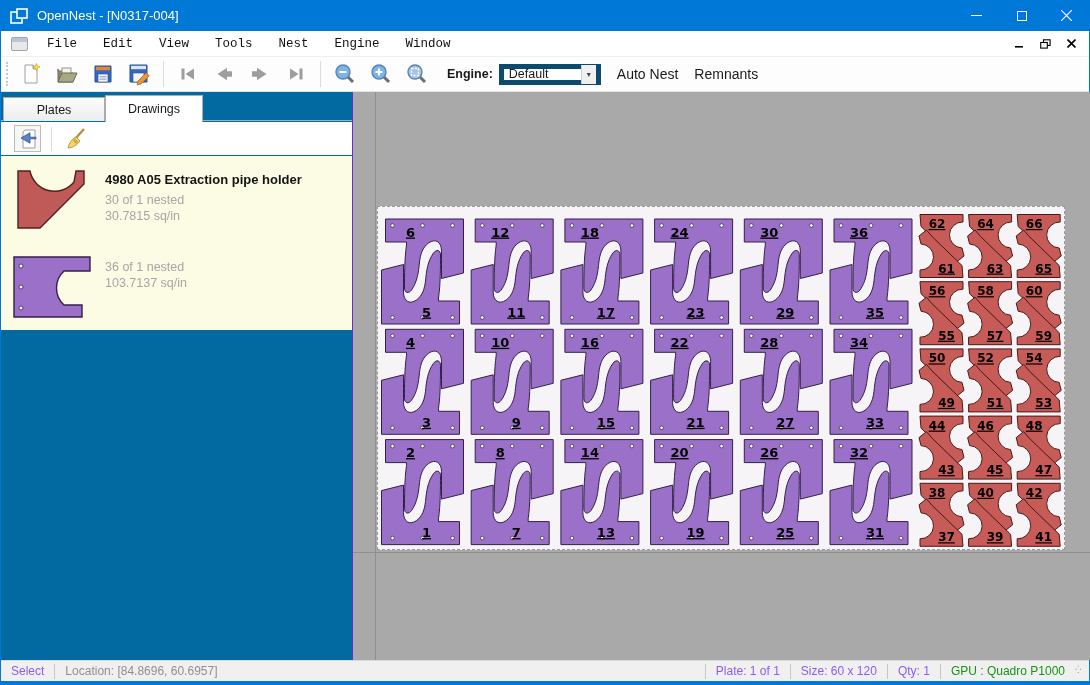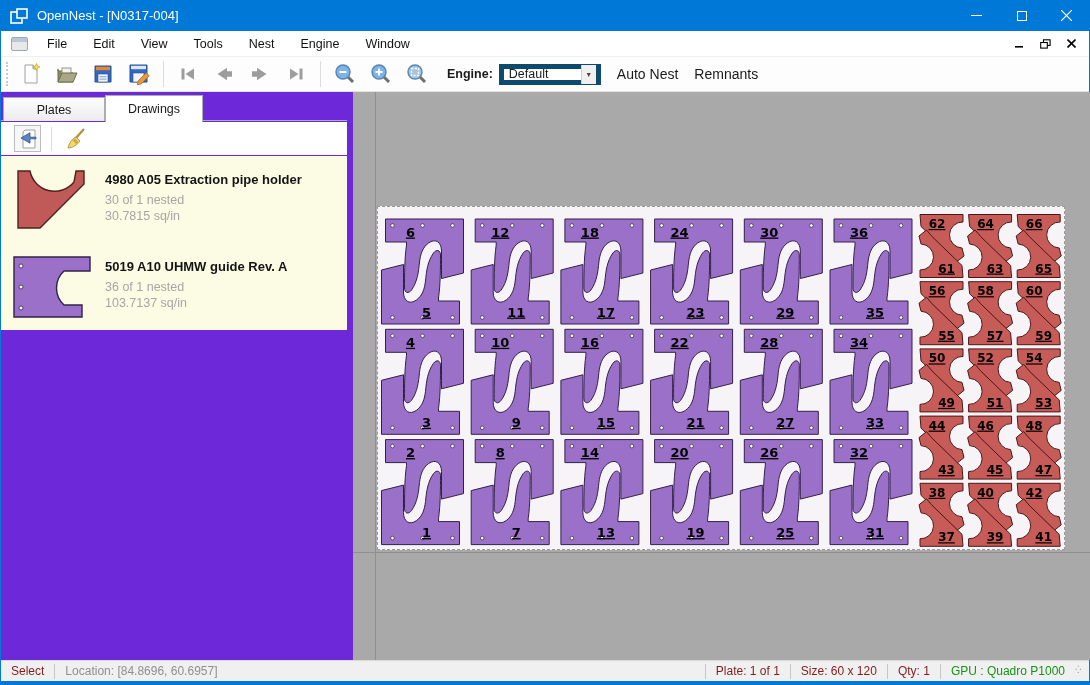--- a/index.html
+++ b/index.html
@@ -8,40 +8,40 @@
   .window { position:relative; width:1090px; height:685px; border-left:1px solid #0078d7; border-right:1px solid #0078d7; background:#fff; }
 
   
   .titlebar { position:absolute; left:0; top:0; width:100%; height:31px; background:#0078d7; display:flex; align-items:center; }
   .titlebar .app-icon { margin-left:9px; width:18px; height:16px; }
   .titlebar .title { color:#fff; font-size:13px; margin-left:9px; flex:1; }
   .win-btns { display:flex; height:31px; }
   .win-btn { width:45px; height:31px; display:flex; align-items:center; justify-content:center; }
 
   
-  .menubar { position:absolute; left:0; top:31px; width:100%; height:26px; background:#fff; display:flex; align-items:center; border-bottom:1px solid #f0f0f0; }
+  .menubar { position:absolute; left:0; top:31px; width:100%; height:26px; background:#fff; display:flex; align-items:center; border-bottom:1px solid #f0f0f0;font-family:Liberation Mono, monospace; }
   .mdi-doc-icon { width:17px; height:14px; margin-left:10px; background:#e8e8e8; border:1px solid #9aa7b5; border-radius:2px; position:relative; }
   .mdi-doc-icon::before { content:""; position:absolute; left:0; top:0; right:0; height:4px; background:#b9c6d4; }
   .menu-item { padding:4px 13px; font-size:12.5px; color:#111; }
   .mdi-btns { margin-left:auto; display:flex; align-items:center; gap:6px; padding-right:8px; }
   .mdi-btn { width:20px; height:18px; display:flex; align-items:center; justify-content:center; color:#000; }
 
   
   .toolbar { position:absolute; left:0; top:57px; width:100%; height:35px; background:#fdfdfd; border-bottom:1px solid #e2e2e2; display:flex; align-items:center; }
   .grip { width:3px; height:24px; margin:0 4px 0 5px; border-left:2px dotted #c9c9c9; }
   .tb-icon { width:26px; height:26px; margin:0 5px; display:flex; align-items:center; justify-content:center; }
   .tb-sep { width:1px; height:26px; background:#dcdcdc; margin:0 6px; }
   .engine-label { font-weight:bold; font-size:12.5px; margin:0 6px 0 12px; }
   .engine-combo { width:102px; height:21px; border:5px solid #0c4a6e; background:#fff; display:flex; align-items:center; }
   .engine-combo .val { flex:1; padding-left:5px; font-size:12.5px; }
   .engine-combo .arrow { width:15px; height:19px; background:#f0f0f0; border-left:1px solid #d0d0d0; display:flex; align-items:center; justify-content:center; font-size:8px; color:#444; }
   .tb-textbtn { padding:5px 8px; font-size:14px; }
 
   
-  .left-panel { position:absolute; left:0; top:92px; width:352px; height:568px; background:#6d28d9; border-right:6px solid #6d28d9; }
+  .left-panel { position:absolute; left:0; top:92px; width:352px; height:568px; background:#0369a1; border-right:1px solid #6d28d9; }
   .tabstrip { position:absolute; left:0; top:3px; width:100%; height:26px; }
   .tab { position:absolute; top:2px; height:24px; border:1px solid #acacac; border-bottom:none; background:#f0f0f0; display:flex; align-items:center; justify-content:center; font-size:12.5px; }
   .tab.inactive { left:2px; width:102px; background:linear-gradient(#fdfdfd,#ececec); }
   .tab.active { left:104px; width:98px; top:0; height:27px; background:#fff; z-index:2; }
   .tabstrip .baseline { position:absolute; left:0; bottom:0; width:100%; height:1px; background:#acacac; }
   .tab.active::after { content:""; position:absolute; left:0; bottom:-1px; width:100%; height:1px; background:#fff; }
   .panel-toolbar { position:absolute; left:0; top:30px; width:100%; height:33px; display:flex; align-items:center; background:#fff; }
   .pt-btn { width:27px; height:27px; margin-left:13px; border:1px solid #bcbcbc; background:#f7f7f7; display:flex; align-items:center; justify-content:center; }
   .pt-sep { width:1px; height:24px; background:#dcdcdc; margin:0 10px; }
   .drawing-list { position:absolute; left:0; top:64px; width:100%; }
@@ -53,21 +53,21 @@
 
   
   .canvas { position:absolute; left:352px; top:92px; width:738px; height:568px; background:#a9a9a9; overflow:hidden; }
   .vguide { position:absolute; left:22px; top:0; width:1px; height:100%; background:#8f8f8f; }
   .hguide { position:absolute; left:0; top:460px; width:100%; height:1px; background:#8f8f8f; }
   .plate { position:absolute; left:24px; top:114px; width:688px; height:344px; background:#f6f4f6; border:1px dashed #9a9a9a; }
   .plate svg { position:absolute; left:0; top:0; }
 
   
   .statusbar { position:absolute; left:0; top:660px; width:100%; height:21px; background:#f0f0f0; border-top:1px solid #d8d8d8; display:flex; align-items:center; font-size:12px; }
-  .sb-cell { padding:0 10px; color:#7f1d1d; }
+  .sb-cell { padding:0 10px; color:#8b5cf6; }
   .sb-sep { width:1px; height:15px; background:#c6c6c6; }
   .sb-loc { color:#8f8f8f; }
   .sb-gpu { color:#149414; }
   .sb-spring { flex:1; }
   .sb-grip { width:12px; height:12px; margin-right:2px; color:#9a9a9a; font-size:10px; line-height:10px; }
   .bluestrip { position:absolute; left:0; top:681px; width:100%; height:4px; background:#0078d7; }
 </style>
 </head>
 <body>
 
@@ -257,21 +257,20 @@
       <div class="drawing-item">
         <div class="thumb">
           <svg width="82" height="64" viewBox="0 0 82 64">
             <path d="M2,2 L78,2 L78,16 L52,16 A23,23 0 0 0 52,50 L70,50 L70,62 L2,62 Z" fill="#9b70c8" stroke="#33204a" stroke-width="1.4"></path>
             <circle cx="9" cy="11" r="2" fill="#fff" stroke="#33204a" stroke-width="0.8"></circle>
             <circle cx="9" cy="32" r="2" fill="#fff" stroke="#33204a" stroke-width="0.8"></circle>
             <circle cx="9" cy="53" r="2" fill="#fff" stroke="#33204a" stroke-width="0.8"></circle>
           </svg>
         </div>
         <div class="item-text">
-          <div class="item-title">5019 A10 UHMW guide Rev. A</div>
           <div class="item-sub">36 of 1 nested</div>
           <div class="item-sub">103.7137 sq/in</div>
         </div>
       </div>
     </div>
   </div>
 
   <div class="canvas">
     <div class="vguide"></div>
     <div class="hguide"></div>

